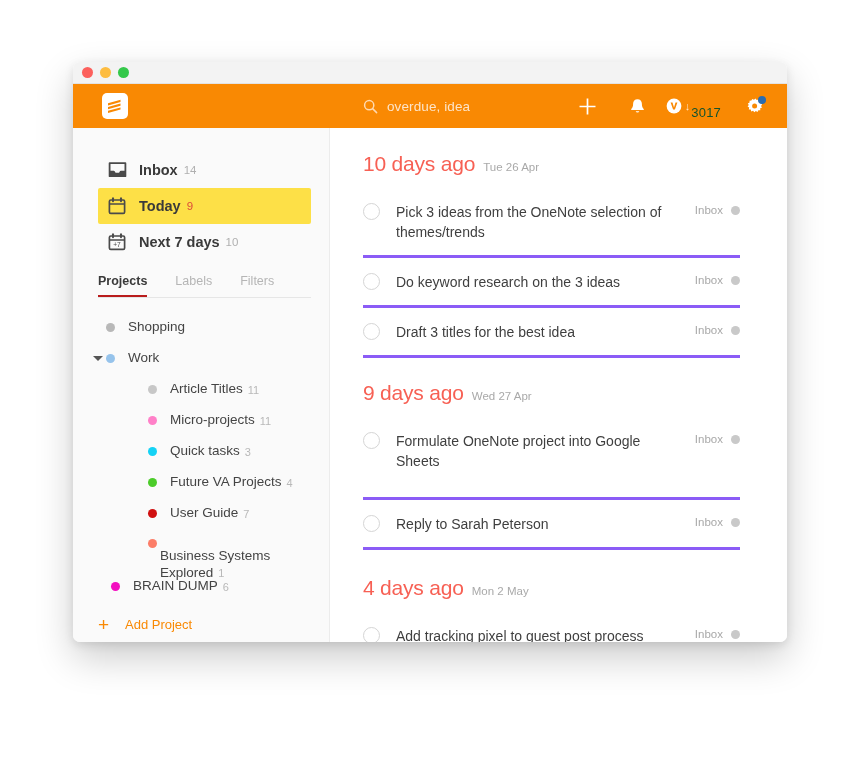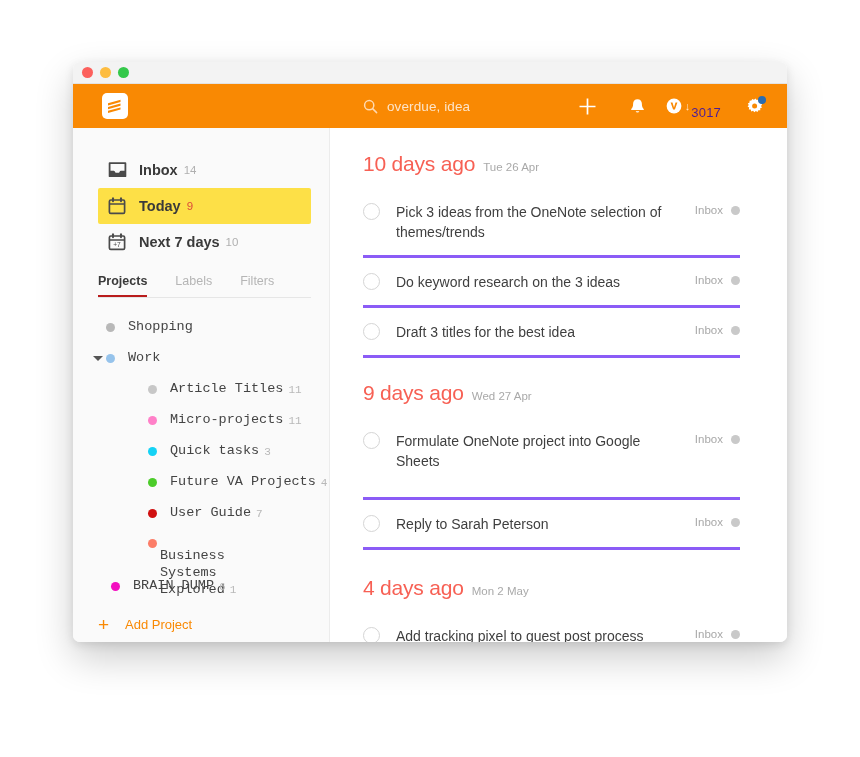--- a/index.html
+++ b/index.html
@@ -69,21 +69,21 @@
   .tb-btn {
     height: 44px; display: flex; align-items: center; justify-content: center;
     color: #ffffff;
   }
   #add-btn { width: 44px; margin-right: 8px; }
   #add-btn svg { display: block; }
   #notif-btn { width: 40px; margin-right: 8px; }
   #karma-btn { display: flex; align-items: center; margin-right: 14px; }
   #karma-badge { display: flex; margin-right: 3px; }
   #karma-arrow { font-size: 11px; color: #ffe7cd; margin-right: 1px; line-height: 1; }
-  #karma-count { font-size: 13px; color: #4c1d95; letter-spacing: .2px; margin-top: 12px; }
+  #karma-count { font-size: 13px; color: #14532d; letter-spacing: .2px; margin-top: 12px; }
   #settings-btn { width: 40px; margin-right: 12px; position: relative; }
   #settings-dot {
     position: absolute; top: 12px; right: 9px;
     width: 8px; height: 8px; border-radius: 50%;
     background: #2b6cb0;
   }
 
   
   #body { display: flex; height: 514px; }
 
@@ -121,21 +121,20 @@
     color: #b5b5b5;
   }
   .tab.active { color: #3a3a3a; font-weight: bold; border-bottom: 2px solid #b91c1c; }
 
   #projects { margin-top: 14px; }
   .proj-row {
     height: 31px;
     display: flex; align-items: center;
     padding-left: 25px;
     position: relative;
-    font-family: Liberation Mono, monospace;
   }
   .proj-row.tall { height: 42px; align-items: center; flex-direction: column; }
   .proj-arrow {
     position: absolute; left: 20px;
     width: 0; height: 0;
     border-left: 5px solid transparent;
     border-right: 5px solid transparent;
     border-top: 5px solid #555555;
   }
   .proj-dot { width: 9px; height: 9px; border-radius: 50%; flex: 0 0 auto; }

